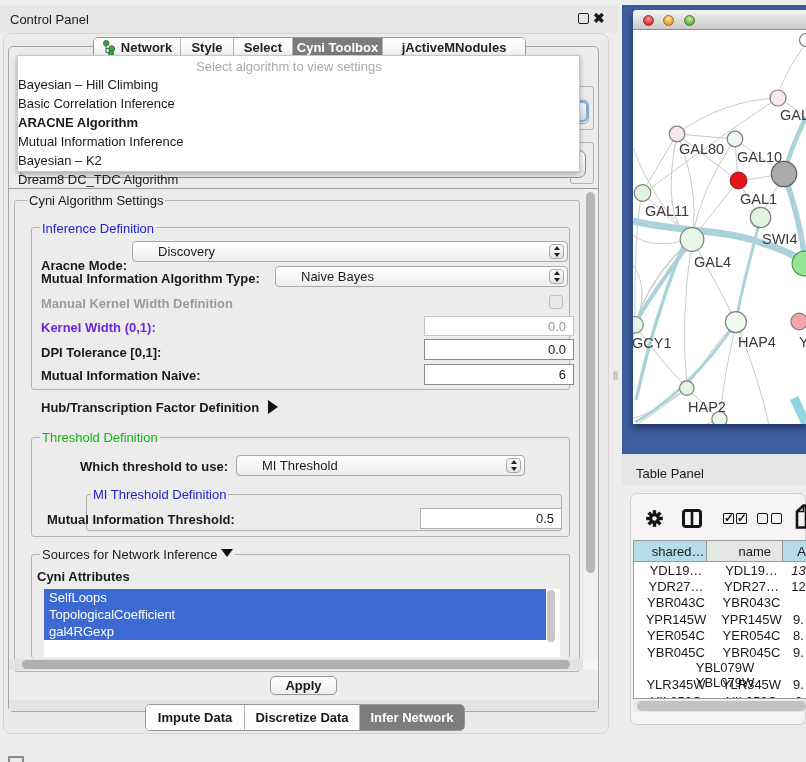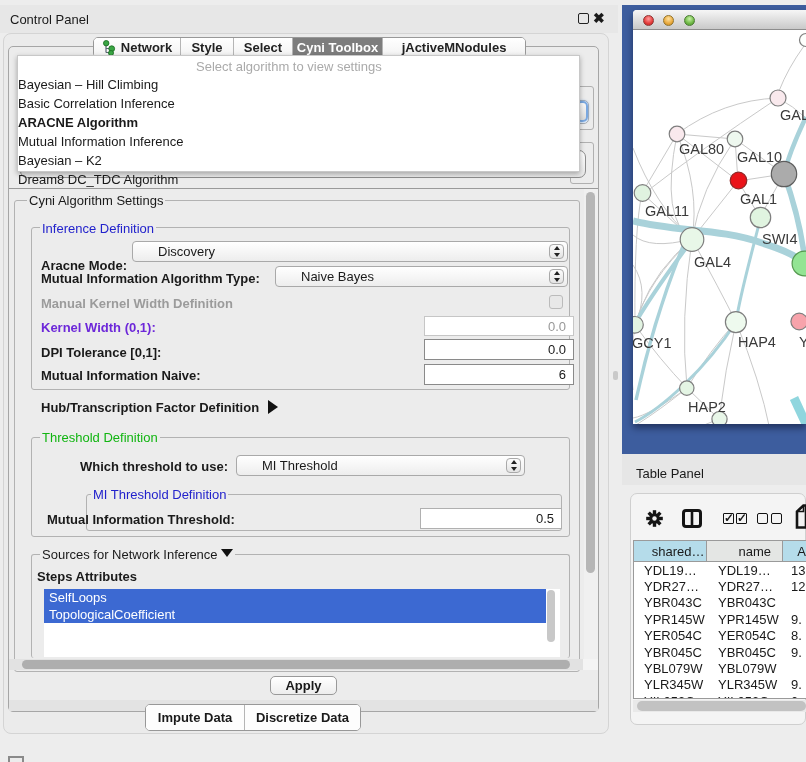--- a/index.html
+++ b/index.html
@@ -103,46 +103,48 @@
 
 <div class="group" style="left:86px;top:494px;width:476px;height:37px;"></div>
 <div class="abs" style="left:91px;top:487px;background:#ececec;padding:0 2px;color:#2222cc;">MI Threshold Definition</div>
 
 <div class="abs" style="left:47px;top:512px;font-weight:bold;">Mutual Information Threshold:</div>
 <div class="tfield" style="left:420px;top:508px;width:142px;height:21px;">0.5</div>
 
 <div class="group" style="left:31px;top:554px;width:539px;height:104px;border-bottom:none;"></div>
 <div class="abs" style="left:40px;top:547px;background:#ececec;padding:0 2px;">Sources for Network Inference <span style="display:inline-block;width:0;height:0;border-top:8px solid #111;border-left:6px solid transparent;border-right:6px solid transparent;vertical-align:2px;"></span></div>
 
-<div class="abs" style="left:37px;top:569px;font-weight:bold;">Steps Attributes</div>
+<div class="abs" style="left:37px;top:569px;font-weight:bold;">Cyni Attributes</div>
 
 <div class="abs" style="left:44px;top:589px;width:516px;height:68px;background:#fff;">
   <div style="position:absolute;left:0;top:0;width:502px;">
     <div class="bluerow">SelfLoops</div>
     <div class="bluerow">TopologicalCoefficient</div>
+    <div class="bluerow">gal4RGexp</div>
   </div>
   <div style="position:absolute;right:5px;top:1px;width:8px;height:52px;background:#c8c8c8;border-radius:4px;"></div>
 </div>
 
 <div class="abs" style="left:9px;top:659px;width:589px;height:11px;background:#e2e2e2;">
   <div style="position:absolute;left:13px;top:1px;width:548px;height:9px;background:#aeaeae;border-radius:5px;"></div>
 </div>
 <div class="abs" style="left:583px;top:659px;width:15px;height:11px;background:#f4f4f4;"></div>
 
 <div class="abs" style="left:584px;top:189px;width:14px;height:470px;background:#f0f0f0;">
   <div style="position:absolute;left:2px;top:3px;width:9px;height:381px;background:#b6b6b6;border-radius:5px;"></div>
 </div>
 
 <div class="abs" style="left:270px;top:676px;width:67px;height:19px;background:linear-gradient(#ffffff,#ededed);border:1px solid #999;border-radius:5px;display:flex;align-items:center;justify-content:center;font-weight:bold;">Apply</div>
 
 <div class="abs" style="left:9px;top:700px;width:589px;height:11px;background:#e3e3e3;"></div>
 
 <div class="abs tabbar" style="left:145px;top:704px;height:27px;">
   <div class="btab" style="width:99px;">Impute Data</div>
   <div class="btab" style="width:115px;">Discretize Data</div>
+  <div class="btab sel" style="width:104px;">Infer Network</div>
 </div>
 
 <div class="abs" style="left:8px;top:756px;width:16px;height:10px;border:2px solid #8a8a8a;background:#ececec;"></div>
 
 <div class="abs" style="left:613px;top:371px;width:5px;height:9px;background:#c9c9c9;border-radius:2px;"></div>
 
 <div class="abs" style="left:622px;top:5px;width:184px;height:449px;background:#3d5d9e;"></div>
 
 <div class="abs" style="left:633px;top:10px;width:173px;height:414px;background:#fff;border-radius:4px 0 0 0;box-shadow:0 4px 7px rgba(0,0,20,0.45);"></div>
 <div class="abs" style="left:633px;top:10px;width:173px;height:20px;background:linear-gradient(#f6f6f6,#c9c9c9);border-bottom:1px solid #8d8d8d;border-radius:4px 0 0 0;"></div>
@@ -258,31 +260,31 @@
   </svg>
 <div class="abs" style="left:723px;top:513px;width:11px;height:11px;border:1.8px solid #111;border-radius:1px;font-size:12px;font-weight:bold;line-height:9px;text-align:center;">✓</div>
 <div class="abs" style="left:736px;top:513px;width:11px;height:11px;border:1.8px solid #111;border-radius:1px;font-size:12px;font-weight:bold;line-height:9px;text-align:center;">✓</div>
 <div class="abs" style="left:757px;top:513px;width:11px;height:11px;border:1.8px solid #111;border-radius:2px;"></div>
 <div class="abs" style="left:771px;top:513px;width:11px;height:11px;border:1.8px solid #111;border-radius:2px;"></div>
 <svg class="abs" style="left:795px;top:504px;" width="11" height="25" xmlns="http://www.w3.org/2000/svg">
     <path d="M8.5,1.5 L2,7.5 L2,23.5 L11,23.5 L11,1.5 Z" fill="#f2f2f2" stroke="#141414" stroke-width="2.6"></path>
     <path d="M8.5,1.5 L8.5,7.5 L2,7.5" fill="none" stroke="#141414" stroke-width="1.6"></path>
   </svg>
 
-<div class="abs" style="left:633px;top:540px;width:173px;height:159px;background:#fff;border:1px solid #9a9a9a;border-right:none;overflow:hidden;font-size:13px;">
+<div class="abs" style="left:633px;top:540px;width:173px;height:159px;background:#fff;border:1px solid #9a9a9a;border-right:none;overflow:hidden;font-size:13px;text-align:center;">
   <div style="display:flex;height:21px;border-bottom:1px solid #9a9a9a;">
     <div style="width:74px;background:#b5dcea;border-right:1px solid #9a9a9a;display:flex;align-items:center;justify-content:center;padding-left:16px;">shared…</div>
     <div style="width:77px;background:#e4e6e4;border-right:1px solid #9a9a9a;display:flex;align-items:center;justify-content:center;padding-left:20px;">name</div>
     <div style="flex:1;background:#b5dcea;padding-left:14px;display:flex;align-items:center;">A</div>
   </div>
   <div>
 <div style="display:flex;height:16.4px;align-items:center;">
         <div style="width:74px;padding-left:10px;">YDL19…</div>
         <div style="width:77px;padding-left:10px;">YDL19…</div>
-        <div style="flex:1;padding-left:6px;">13</div>
+        <div style="flex:1;padding-left:6px;font-style:italic;">13</div>
       </div>
 <div style="display:flex;height:16.4px;align-items:center;">
         <div style="width:74px;padding-left:10px;">YDR27…</div>
         <div style="width:77px;padding-left:10px;">YDR27…</div>
         <div style="flex:1;padding-left:6px;">12</div>
       </div>
 <div style="display:flex;height:16.4px;align-items:center;">
         <div style="width:74px;padding-left:10px;">YBR043C</div>
         <div style="width:77px;padding-left:10px;">YBR043C</div>
         <div style="flex:1;padding-left:6px;"></div>
@@ -295,21 +297,21 @@
 <div style="display:flex;height:16.4px;align-items:center;">
         <div style="width:74px;padding-left:10px;">YER054C</div>
         <div style="width:77px;padding-left:10px;">YER054C</div>
         <div style="flex:1;padding-left:6px;">8.</div>
       </div>
 <div style="display:flex;height:16.4px;align-items:center;">
         <div style="width:74px;padding-left:10px;">YBR045C</div>
         <div style="width:77px;padding-left:10px;">YBR045C</div>
         <div style="flex:1;padding-left:6px;">9.</div>
       </div>
-<div style="display:flex;height:16.4px;align-items:center;">
+<div style="display:flex;height:16.4px;align-items:center;flex-direction:column;">
         <div style="width:74px;padding-left:10px;">YBL079W</div>
         <div style="width:77px;padding-left:10px;">YBL079W</div>
         <div style="flex:1;padding-left:6px;"></div>
       </div>
 <div style="display:flex;height:16.4px;align-items:center;">
         <div style="width:74px;padding-left:10px;">YLR345W</div>
         <div style="width:77px;padding-left:10px;">YLR345W</div>
         <div style="flex:1;padding-left:6px;">9.</div>
       </div>
 <div style="display:flex;height:16.4px;align-items:center;">

